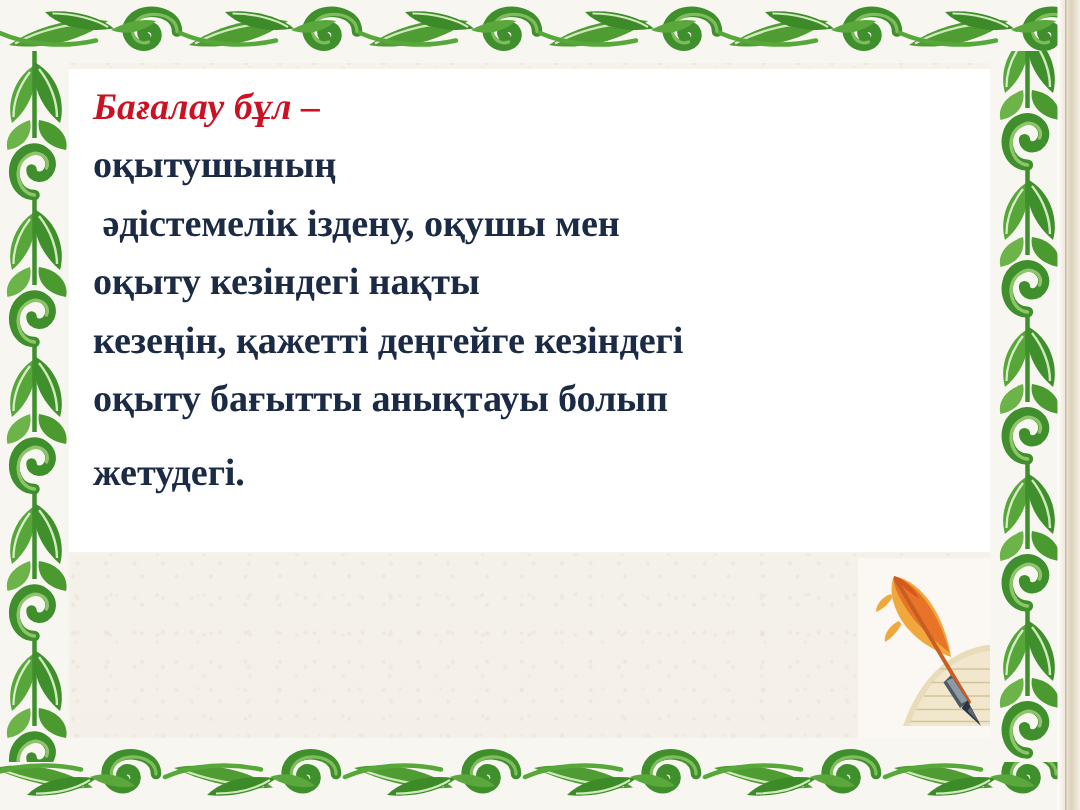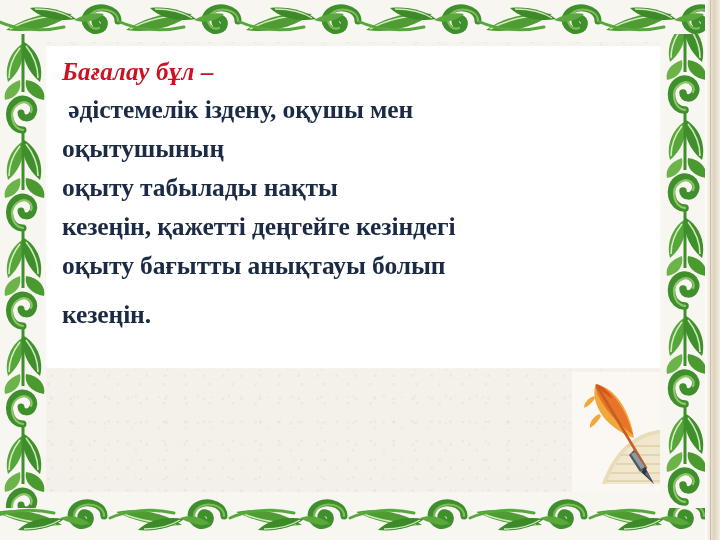--- a/index.html
+++ b/index.html
@@ -209,26 +209,26 @@
       <use href="#vineVertR" y="78"></use>
       <use href="#vineVertR" y="176"></use>
       <use href="#vineVertR" y="274"></use>
       <use href="#vineVertR" y="372"></use>
     </svg>
   </div>
 
   <div class="content-card">
     <div class="text-block">
       <div class="line line-title">Бағалау бұл –</div>
+      <div class="line">оқытушының</div>
       <div class="line"> әдістемелік іздену, оқушы мен</div>
-      <div class="line">оқытушының</div>
-      <div class="line">оқыту табылады нақты</div>
+      <div class="line">оқыту кезіндегі нақты</div>
       <div class="line">кезеңін, қажетті деңгейге кезіндегі</div>
       <div class="line">оқыту бағытты анықтауы болып</div>
-      <div class="line line-last">кезеңін.</div>
+      <div class="line line-last">жетудегі.</div>
     </div>
   </div>
 
   <div class="quill-art">
     <svg viewBox="0 0 106 124" xmlns="http://www.w3.org/2000/svg">
       <rect x="0" y="0" width="106" height="124" fill="#fbf8f3"></rect>
 
       <path d="M30 112 C42 78,62 62,86 58 L104 58 L104 112 Z" fill="#e8dcba"></path>
       <path d="M34 112 C46 80,64 66,86 62 L104 62 L104 112 Z" fill="#f0e7cc"></path>
       <g stroke="#d3c39a" stroke-width="1.1">

